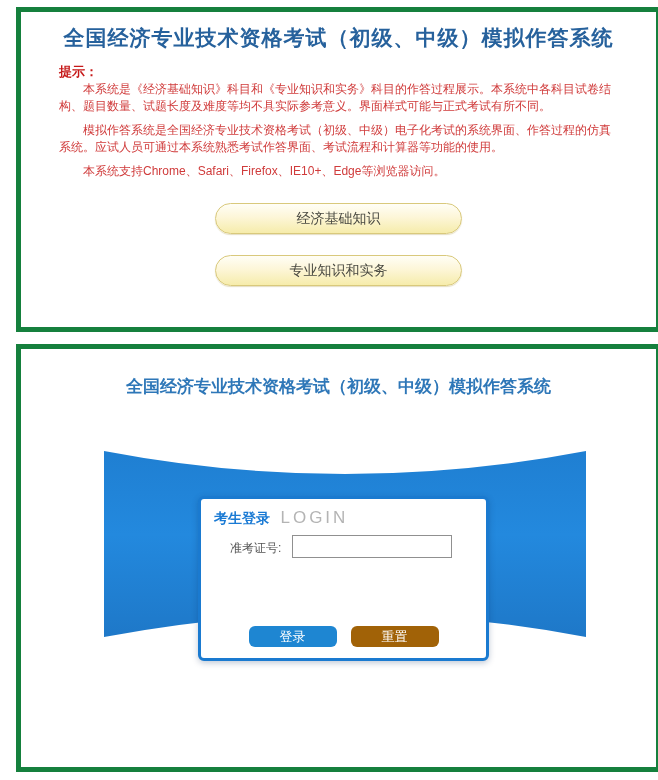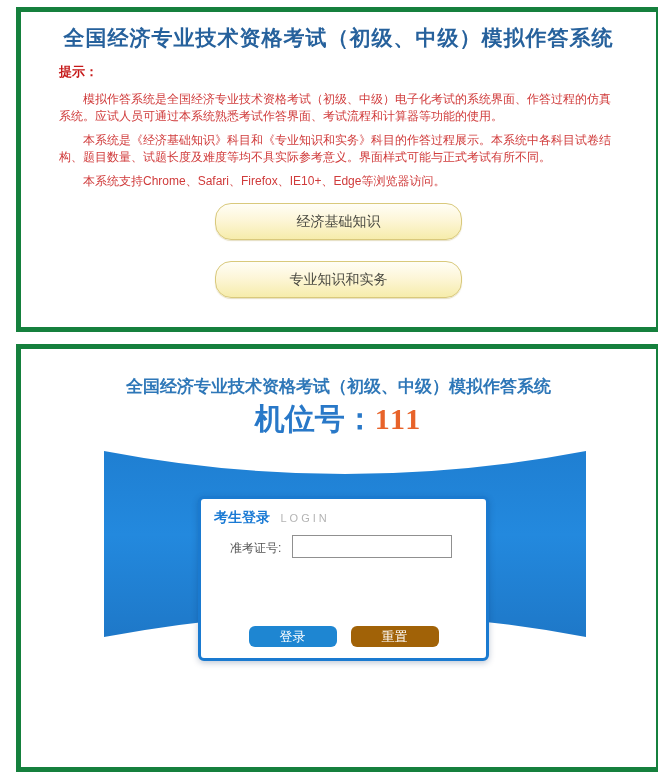--- a/index.html
+++ b/index.html
@@ -17,32 +17,32 @@
   .frame2 { top:344px; height:428px; }
 
   
   .f1-title {
     position:absolute; top:12px; left:0; right:0; text-align:center;
     font-family:"Liberation Serif","DejaVu Serif",serif;
     font-weight:bold; font-size:21px; color:#26619c; letter-spacing:1px;
   }
   .tips { position:absolute; top:51px; left:38px; right:34px; }
   .tips-heading {
-    font-size:13px; font-weight:bold; color:#c61919; margin-bottom:10px;
+    font-size:13px; font-weight:bold; color:#c61919; margin-bottom:0;
   }
   .tip {
     font-size:12px; color:#d03b3b; line-height:17px;
     text-indent:2em; margin-bottom:7px;
   }
   .subject-buttons {
     position:absolute; top:191px; left:0; right:0;
     display:flex; flex-direction:column; align-items:center; gap:21px;
   }
   .pill-btn {
-    width:247px; height:37px; border-radius:16px;
+    width:247px; height:31px; border-radius:16px;
     border:1px solid #d9c97c;
     background:linear-gradient(#fffef6, #fdf6d8 45%, #f6ecab);
     color:#4a4a42; font-size:14px; text-align:center; line-height:29px;
     cursor:pointer; font-family:inherit;
     box-shadow:0 1px 1px rgba(180,160,80,0.35);
   }
 
   
   .f2-title {
     position:absolute; top:26px; left:0; right:0; text-align:center;
@@ -57,21 +57,21 @@
   .seat-label { color:#2878c8; }
   .seat-number { color:#e8632a; letter-spacing:2px; }
   .banner { position:absolute; left:83px; top:98px; width:482px; height:192px; }
   .login-card {
     position:absolute; left:177px; top:147px; width:291px; height:165px;
     background:#ffffff; border:3px solid #1a7ad0; border-radius:6px;
     box-shadow:0 2px 6px rgba(0,40,90,0.25);
   }
   .card-header { position:absolute; top:9px; left:13px; white-space:nowrap; }
   .login-cn { font-size:14px; font-weight:bold; color:#1a7ad4; }
-  .login-en { font-size:11px; color:#b4b4b4; letter-spacing:3px; margin-left:6px; }
+  .login-en { font-size:17px; color:#b4b4b4; letter-spacing:3px; margin-left:6px; }
   .field-row { position:absolute; left:0; right:0; height:23px; }
   .field-row-1 { top:36px; }
   .field-row-2 { top:77px; }
   .field-label {
     position:absolute; left:29px; top:5px; width:62px;
     font-size:12px; color:#555555;
   }
   .field-input {
     position:absolute; left:91px; top:0; width:160px; height:23px;
     border:1px solid #909090; background:#ffffff; font-size:13px;
@@ -94,37 +94,34 @@
   }
 </style>
 </head>
 <body>
 
 <div class="frame frame1">
   <div class="f1-title">全国经济专业技术资格考试（初级、中级）模拟作答系统</div>
 
   <div class="tips">
     <div class="tips-heading">提示：</div>
+    <p class="tip">本系统是《经济基础知识》科目和《专业知识和实务》科目的作答过程展示。本系统中各科目试卷结构、题目数量、试题长度及难度等均不具实际参考意义。界面样式可能与正式考试有所不同。</p>
     <p class="tip">模拟作答系统是全国经济专业技术资格考试（初级、中级）电子化考试的系统界面、作答过程的仿真系统。应试人员可通过本系统熟悉考试作答界面、考试流程和计算器等功能的使用。</p>
-    <p class="tip">本系统是《经济基础知识》科目和《专业知识和实务》科目的作答过程展示。本系统中各科目试卷结构、题目数量、试题长度及难度等均不具实际参考意义。界面样式可能与正式考试有所不同。</p>
     <p class="tip">本系统支持Chrome、Safari、Firefox、IE10+、Edge等浏览器访问。</p>
   </div>
 
   <div class="subject-buttons">
     <button class="pill-btn">经济基础知识</button>
     <button class="pill-btn">专业知识和实务</button>
   </div>
 </div>
 
 <div class="frame frame2">
   <div class="f2-title">全国经济专业技术资格考试（初级、中级）模拟作答系统</div>
 
-  <div class="seat-line">
-    <span class="seat-label">机位号：</span><span class="seat-number">111</span>
-  </div>
 
   <svg class="banner" viewBox="0 0 482 192" preserveAspectRatio="none">
     <defs>
       <linearGradient id="bannerGrad" x1="0" y1="0" x2="0" y2="1">
         <stop offset="0" stop-color="#1f7fd2"></stop>
         <stop offset="0.45" stop-color="#2389de"></stop>
         <stop offset="1" stop-color="#1e78c8"></stop>
       </linearGradient>
     </defs>
     <path d="M0,4 Q241,50 482,4 L482,190 Q241,144 0,190 Z" fill="url(#bannerGrad)"></path>

